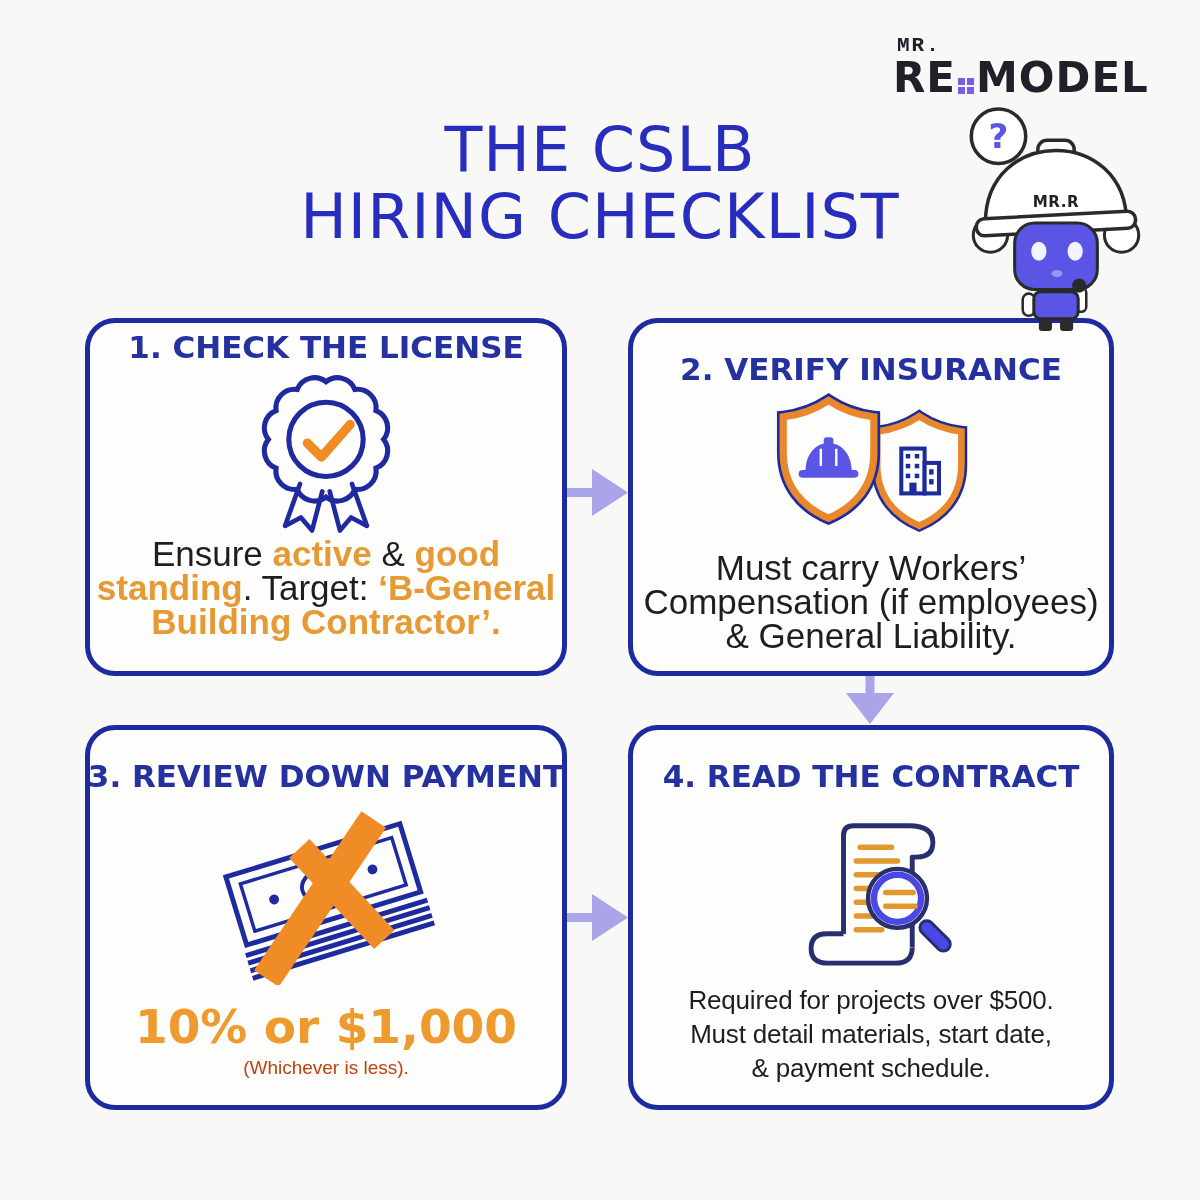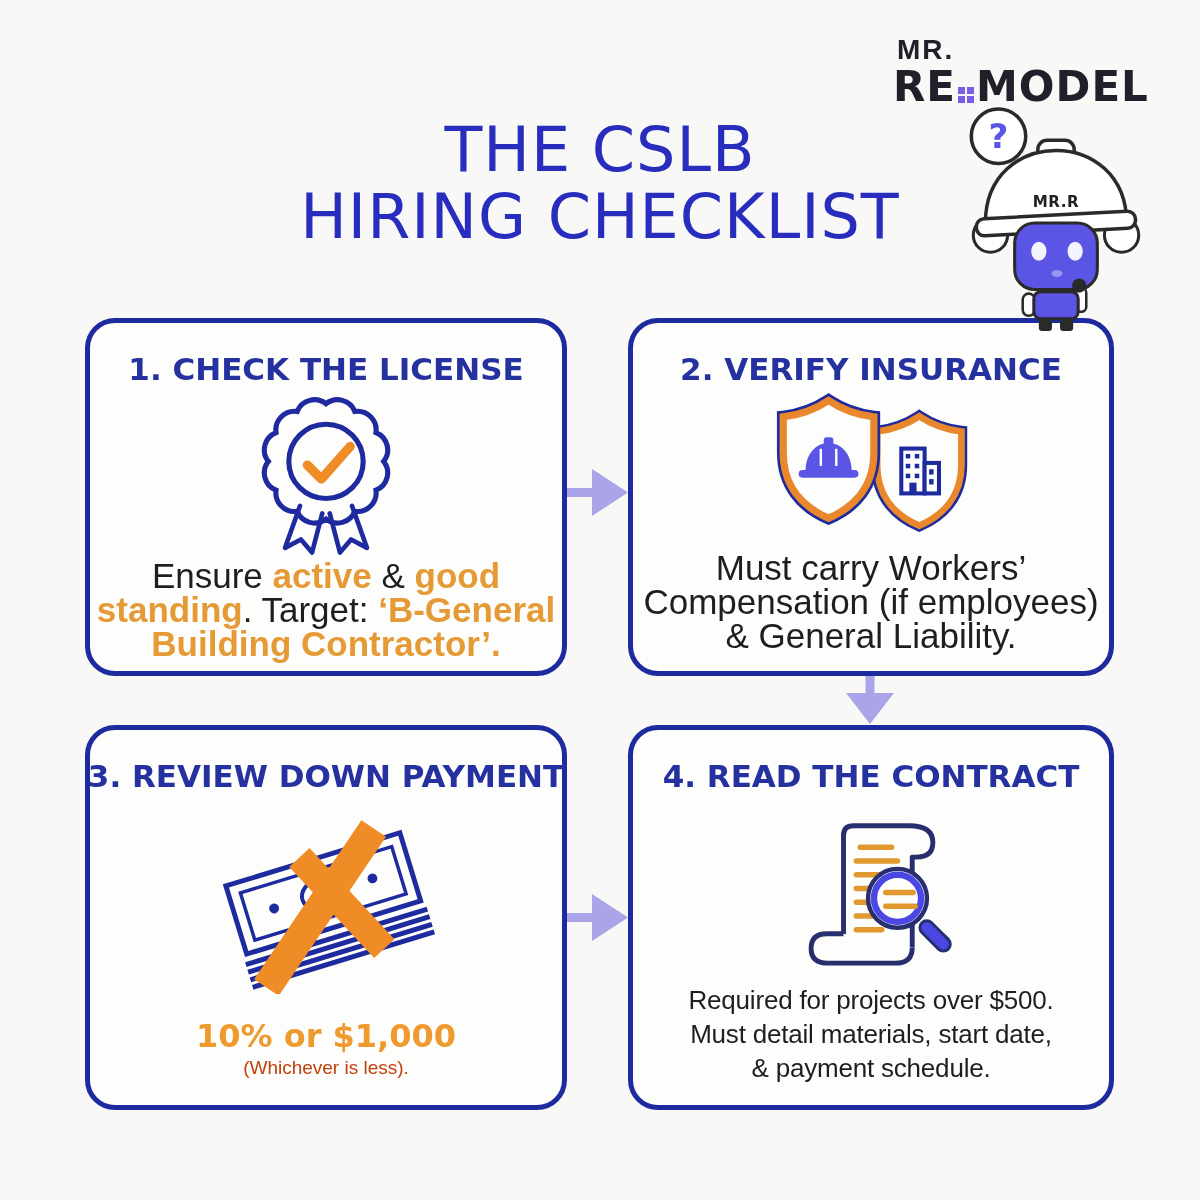--- a/index.html
+++ b/index.html
@@ -1,51 +1,51 @@
 <!DOCTYPE html>
 <html><head>
 <meta charset="utf-8">
 <style>
   html,body{margin:0;padding:0;}
   body{width:1200px;height:1200px;background:#f8f8f6;font-family:"Liberation Sans",sans-serif;position:relative;overflow:hidden;}
   #stage{position:absolute;inset:0;width:1200px;height:1200px;}
 
   
   .logo{position:absolute;top:34px;left:893px;color:#20202a;z-index:4;}
-  .logo-pre{font-family:Liberation Sans, sans-serif;font-weight:bold;font-size:28px;letter-spacing:2px;margin-left:4px;}
+  .logo-pre{font-family:Liberation Mono, monospace;font-weight:bold;font-size:21px;letter-spacing:2px;margin-left:4px;}
   .logo-name{font-family:"DejaVu Sans",sans-serif;font-weight:bold;font-size:42px;letter-spacing:1px;line-height:1.0;display:flex;align-items:baseline;}
   .logo-window{display:inline-grid;grid-template-columns:7px 7px;gap:2px;margin:0 2px 5px;align-self:flex-end;}
   .logo-window i{width:7px;height:7px;background:#7a5ce8;display:block;}
 
   
   .title{position:absolute;top:116px;left:0;width:1200px;text-align:center;
     font-family:"DejaVu Sans",sans-serif;font-weight:normal;color:#282dbe;
     font-size:62px;line-height:67px;letter-spacing:1px;z-index:1;}
 
   
   .mascot{position:absolute;left:950px;top:104px;width:212px;height:232px;z-index:5;}
 
   
   .card{position:absolute;border:5px solid #1d2b9e;border-radius:30px;background:#fdfdfc;
         box-sizing:border-box;display:flex;flex-direction:column;align-items:center;z-index:2;}
-  .card-1{left:85px;top:318px;width:482px;height:358px;}
+  .card-1{left:85px;top:318px;width:482px;height:358px;justify-content:flex-end;}
   .card-2{left:628px;top:318px;width:486px;height:358px;}
   .card-3{left:85px;top:725px;width:482px;height:385px;justify-content:space-between;}
   .card-4{left:628px;top:725px;width:486px;height:385px;}
   .card h2{margin:28px 8px 0;font-family:"DejaVu Sans",sans-serif;font-size:31px;font-weight:bold;
            color:#24319e;white-space:nowrap;letter-spacing:0;}
   .icon-wrap{flex:1;display:flex;align-items:center;justify-content:center;}
   .body-text{margin:0 0 32px;font-size:35px;line-height:34px;text-align:center;white-space:pre-line;color:#1e1e1e;}
   .card-4 .body-text{font-size:26px;letter-spacing:-0.2px;margin-bottom:20px;}
   .seg-orange{color:#e59a35;font-weight:bold;}
   .seg-dark{color:#1e1e1e;}
 
   .limit-block{margin:0 0 24px;text-align:center;}
   .limit-label{font-family:"DejaVu Sans",sans-serif;font-weight:bold;font-size:37px;color:#ef9a2e;line-height:1.1;}
-  .limit-value{font-family:"DejaVu Sans",sans-serif;font-weight:bold;font-size:32px;color:#ef9a2e;line-height:1.25;}
+  .limit-value{font-family:"DejaVu Sans",sans-serif;font-weight:bold;font-size:47px;color:#ef9a2e;line-height:1.25;}
   .limit-note{font-size:19px;color:#c2410c;line-height:1.3;}
 
   
   .arrow{position:absolute;z-index:1;}
   .arrow-1{left:564px;top:464px;}
   .arrow-2{left:842px;top:676px;}
   .arrow-3{left:564px;top:889px;}
 </style>
 </head>
 <body>

